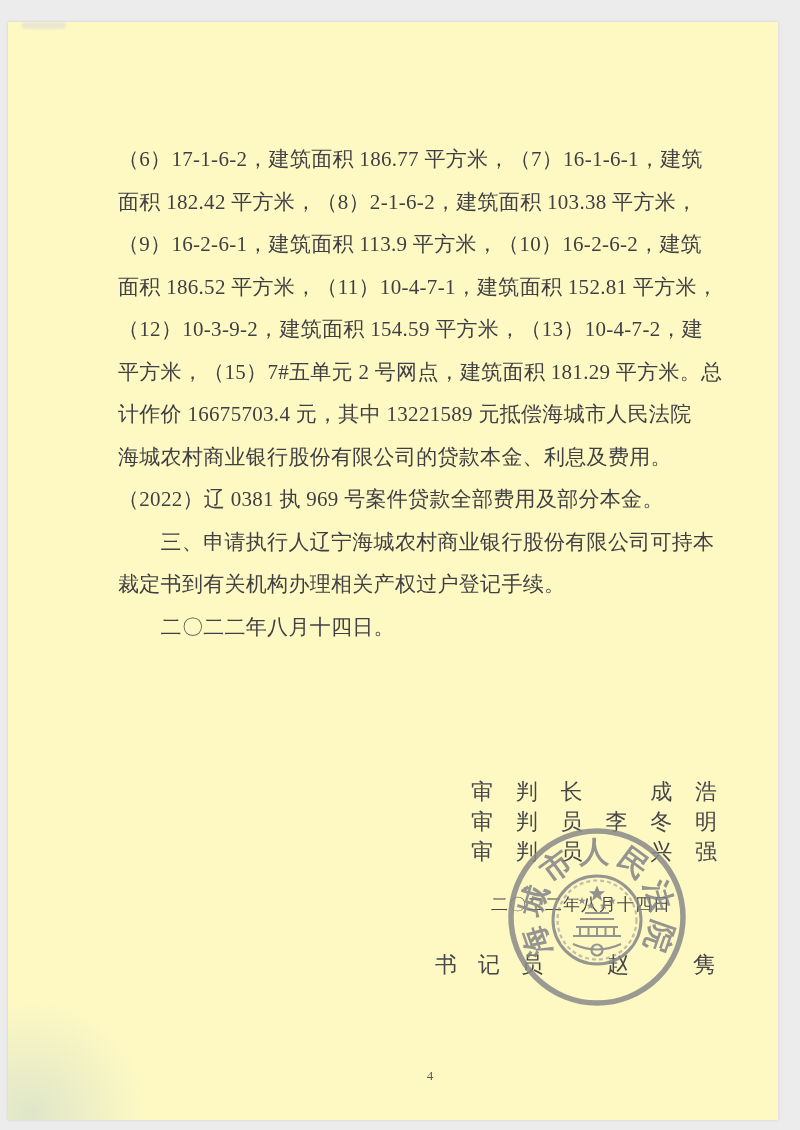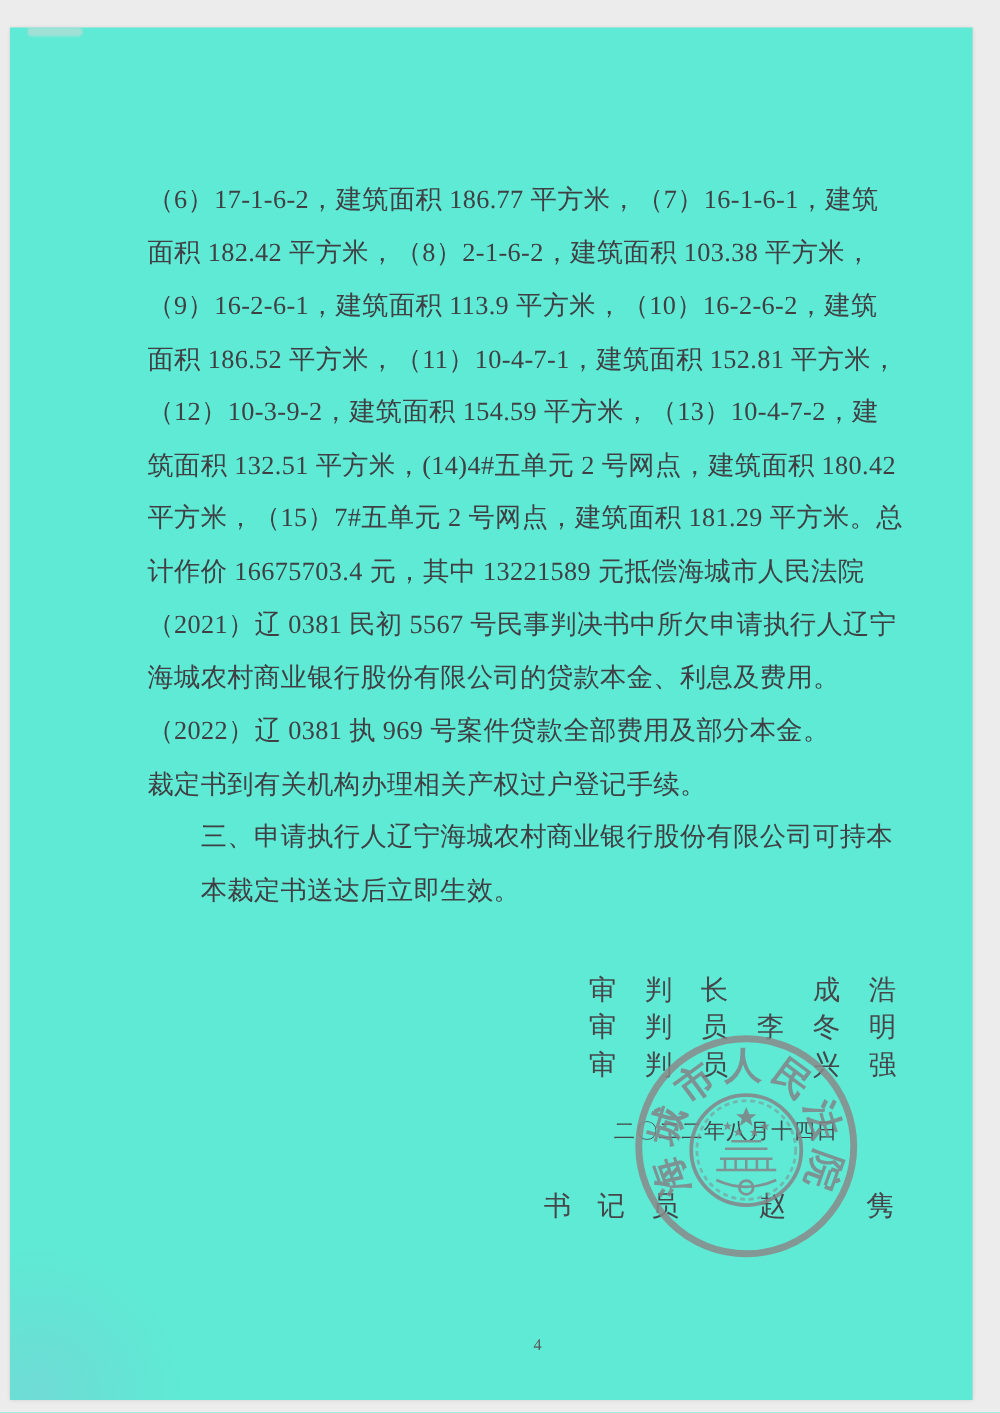--- a/index.html
+++ b/index.html
@@ -6,21 +6,21 @@
   body{
     width:800px;height:1130px;
     background:#ececec;
     overflow:hidden;
     font-family:"Liberation Serif","DejaVu Serif",serif;
     position:relative;
   }
   .paper{
     position:absolute;left:8px;top:22px;
     width:770px;height:1098px;
-    background:#5eead4;
+    background:#fef9c3;
     box-shadow:0 0 3px rgba(0,0,0,.12);
   }
   
   .smudge-top{
     position:absolute;left:14px;top:0px;width:44px;height:7px;
     background:#d9d9d9;opacity:.55;border-radius:3px;filter:blur(1px);
   }
   .corner-tint{
     position:absolute;left:0;bottom:0;width:150px;height:130px;
     background:radial-gradient(circle at 15% 95%, rgba(150,185,215,.30), rgba(150,185,215,0) 65%);
@@ -70,29 +70,27 @@
 
   <div class="smudge-top"></div>
 
   <div class="doc-body">
 
   <div class="body-line">（6）17-1-6-2，建筑面积 186.77 平方米，（7）16-1-6-1，建筑</div>
       <div class="body-line">面积 182.42 平方米，（8）2-1-6-2，建筑面积 103.38 平方米，</div>
       <div class="body-line">（9）16-2-6-1，建筑面积 113.9 平方米，（10）16-2-6-2，建筑</div>
       <div class="body-line">面积 186.52 平方米，（11）10-4-7-1，建筑面积 152.81 平方米，</div>
       <div class="body-line">（12）10-3-9-2，建筑面积 154.59 平方米，（13）10-4-7-2，建</div>
-      <div class="body-line">筑面积 132.51 平方米，(14)4#五单元 2 号网点，建筑面积 180.42</div>
       <div class="body-line">平方米，（15）7#五单元 2 号网点，建筑面积 181.29 平方米。总</div>
       <div class="body-line">计作价 16675703.4 元，其中 13221589 元抵偿海城市人民法院</div>
-      <div class="body-line">（2021）辽 0381 民初 5567 号民事判决书中所欠申请执行人辽宁</div>
       <div class="body-line">海城农村商业银行股份有限公司的贷款本金、利息及费用。</div>
       <div class="body-line">（2022）辽 0381 执 969 号案件贷款全部费用及部分本金。</div>
+      <div class="body-line">　　三、申请执行人辽宁海城农村商业银行股份有限公司可持本</div>
       <div class="body-line">裁定书到有关机构办理相关产权过户登记手续。</div>
-      <div class="body-line">　　三、申请执行人辽宁海城农村商业银行股份有限公司可持本</div>
-      <div class="body-line">　　本裁定书送达后立即生效。</div>
+      <div class="body-line">　　二〇二二年八月十四日。</div>
     </div>
 
   <div class="sig-row sig-1"><span>审</span><span>判</span><span>长</span><span>　</span><span>成</span><span>浩</span></div>
   <div class="sig-row sig-2"><span>审</span><span>判</span><span>员</span><span>李</span><span>冬</span><span>明</span></div>
   <div class="sig-row sig-3"><span>审</span><span>判</span><span>员</span><span>　</span><span>兴</span><span>强</span></div>
 
   <div class="date-line">二〇二二年八月十四日</div>
 
   <div class="sig-row clerk"><span>书</span><span>记</span><span>员</span><span>　</span><span>赵</span><span>　</span><span>隽</span></div>
 

